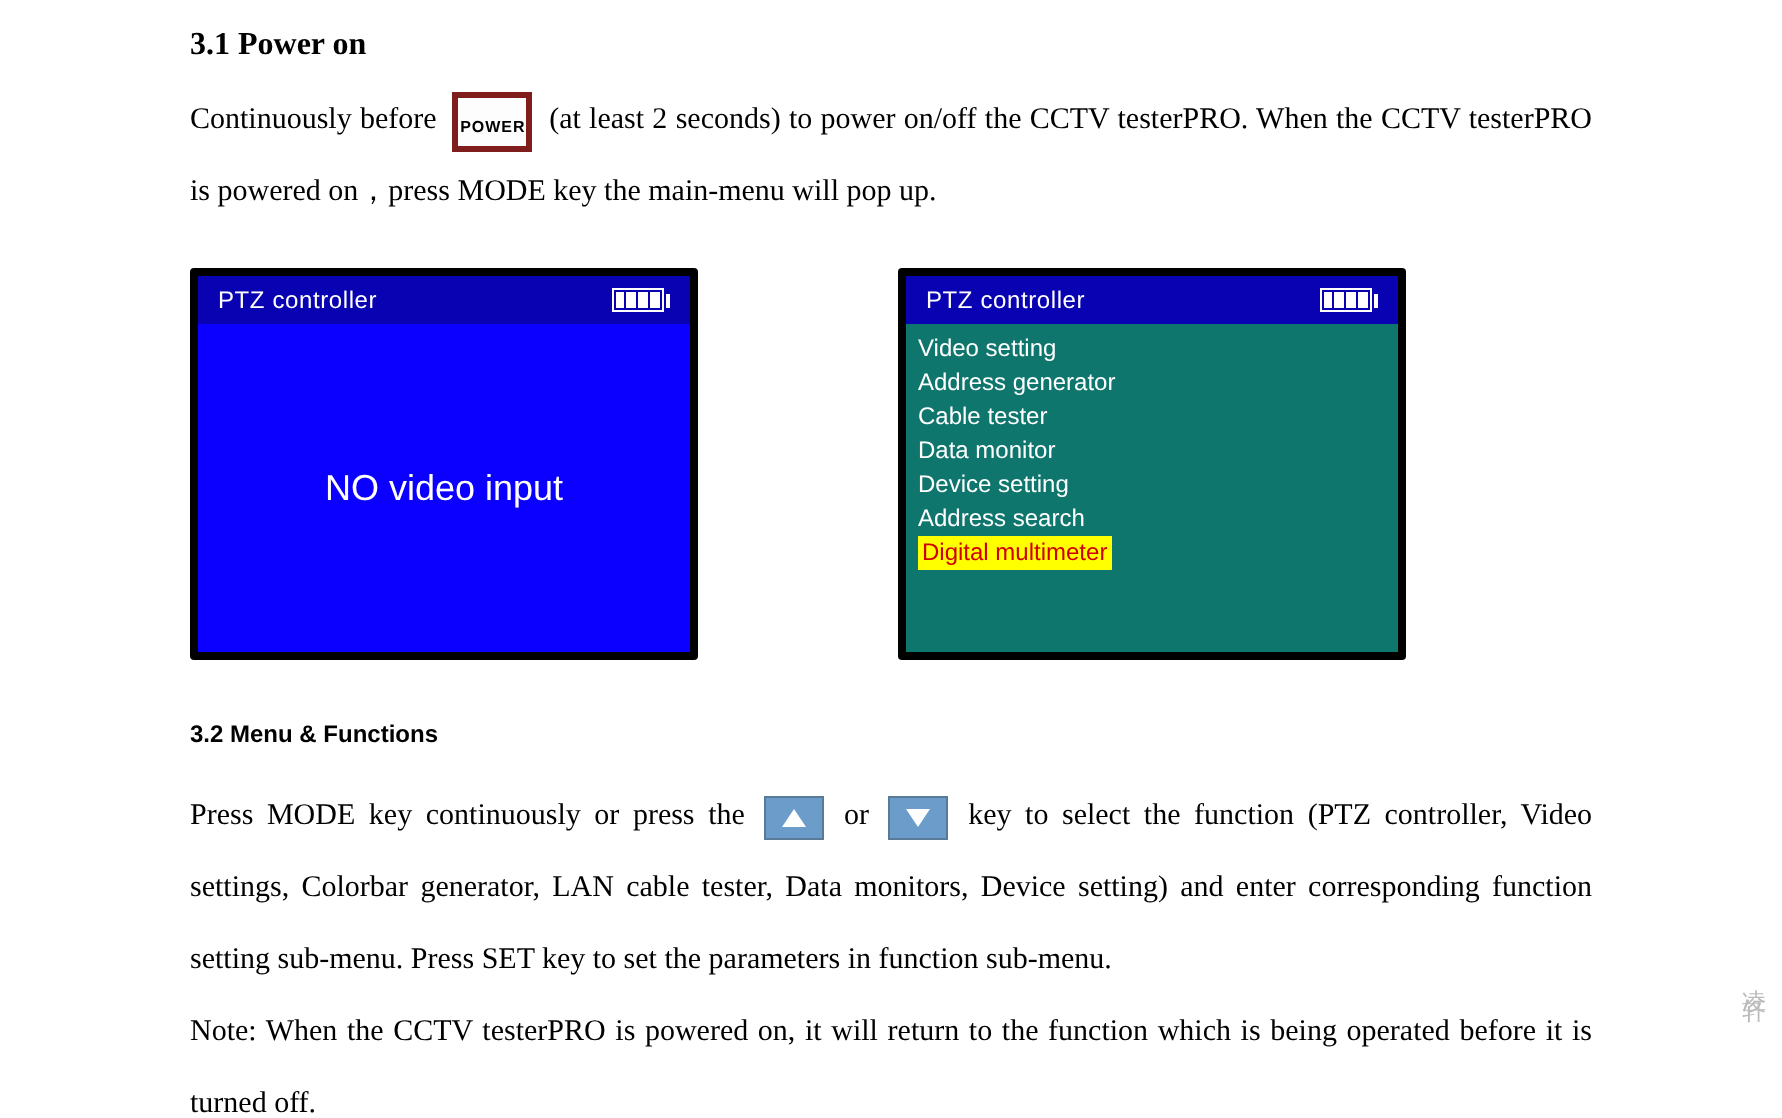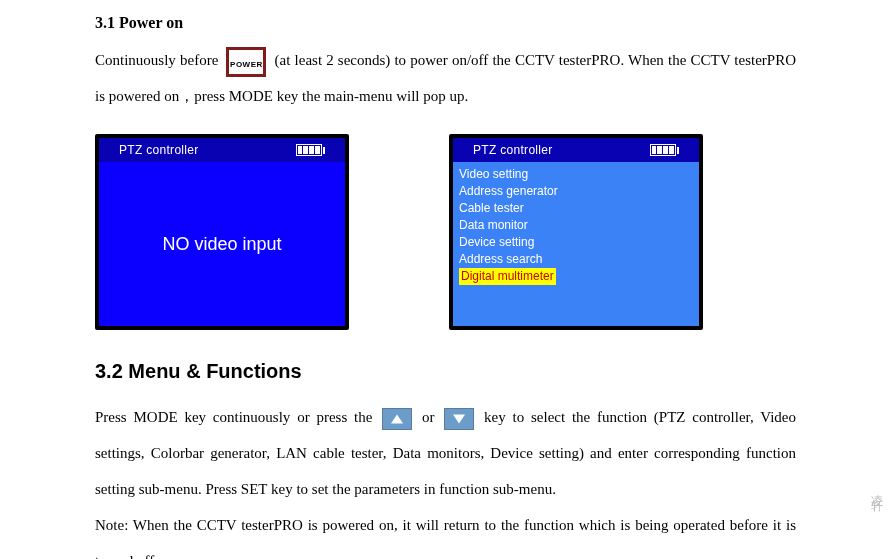--- a/index.html
+++ b/index.html
@@ -15,21 +15,21 @@
     .content {
       padding: 14px 95px 0 95px;
     }
     .heading {
       font-weight: bold;
       font-size: 16px;
       margin-bottom: 10px;
     }
     .heading2 {
       font-weight: bold;
-      font-size: 20px;
+      font-size: 12px;
       font-family: Arial, sans-serif;
       margin-top: 30px;
       margin-bottom: 16px;
     }
     .para {
       line-height: 2.4;
       text-align: justify;
       font-size: 15px;
     }
     .power-btn {
@@ -92,35 +92,35 @@
       font-family: Arial, sans-serif;
     }
     .lcd-topbar {
       height: 24px;
       background: #0902b3;
       color: #fff;
       font-size: 12px;
       display: flex;
       align-items: center;
       justify-content: space-between;
-      padding: 0 20px;
+      padding: 0 10px;
       letter-spacing: 0.3px;
     }
     .lcd-body {
       flex: 1;
       background: #0b00ff;
       display: flex;
       align-items: center;
       justify-content: center;
       color: #fff;
       font-size: 18px;
     }
     .lcd-menu {
       flex: 1;
-      background: #3b82f6;
+      background: #0f766e;
       padding: 4px 0 0 6px;
       color: #fff;
       font-size: 12px;
       line-height: 17px;
     }
     .lcd-menu div { white-space: nowrap; }
     .menu-sel {
       background: #ffff00;
       color: #d00000;
       display: inline-block;

